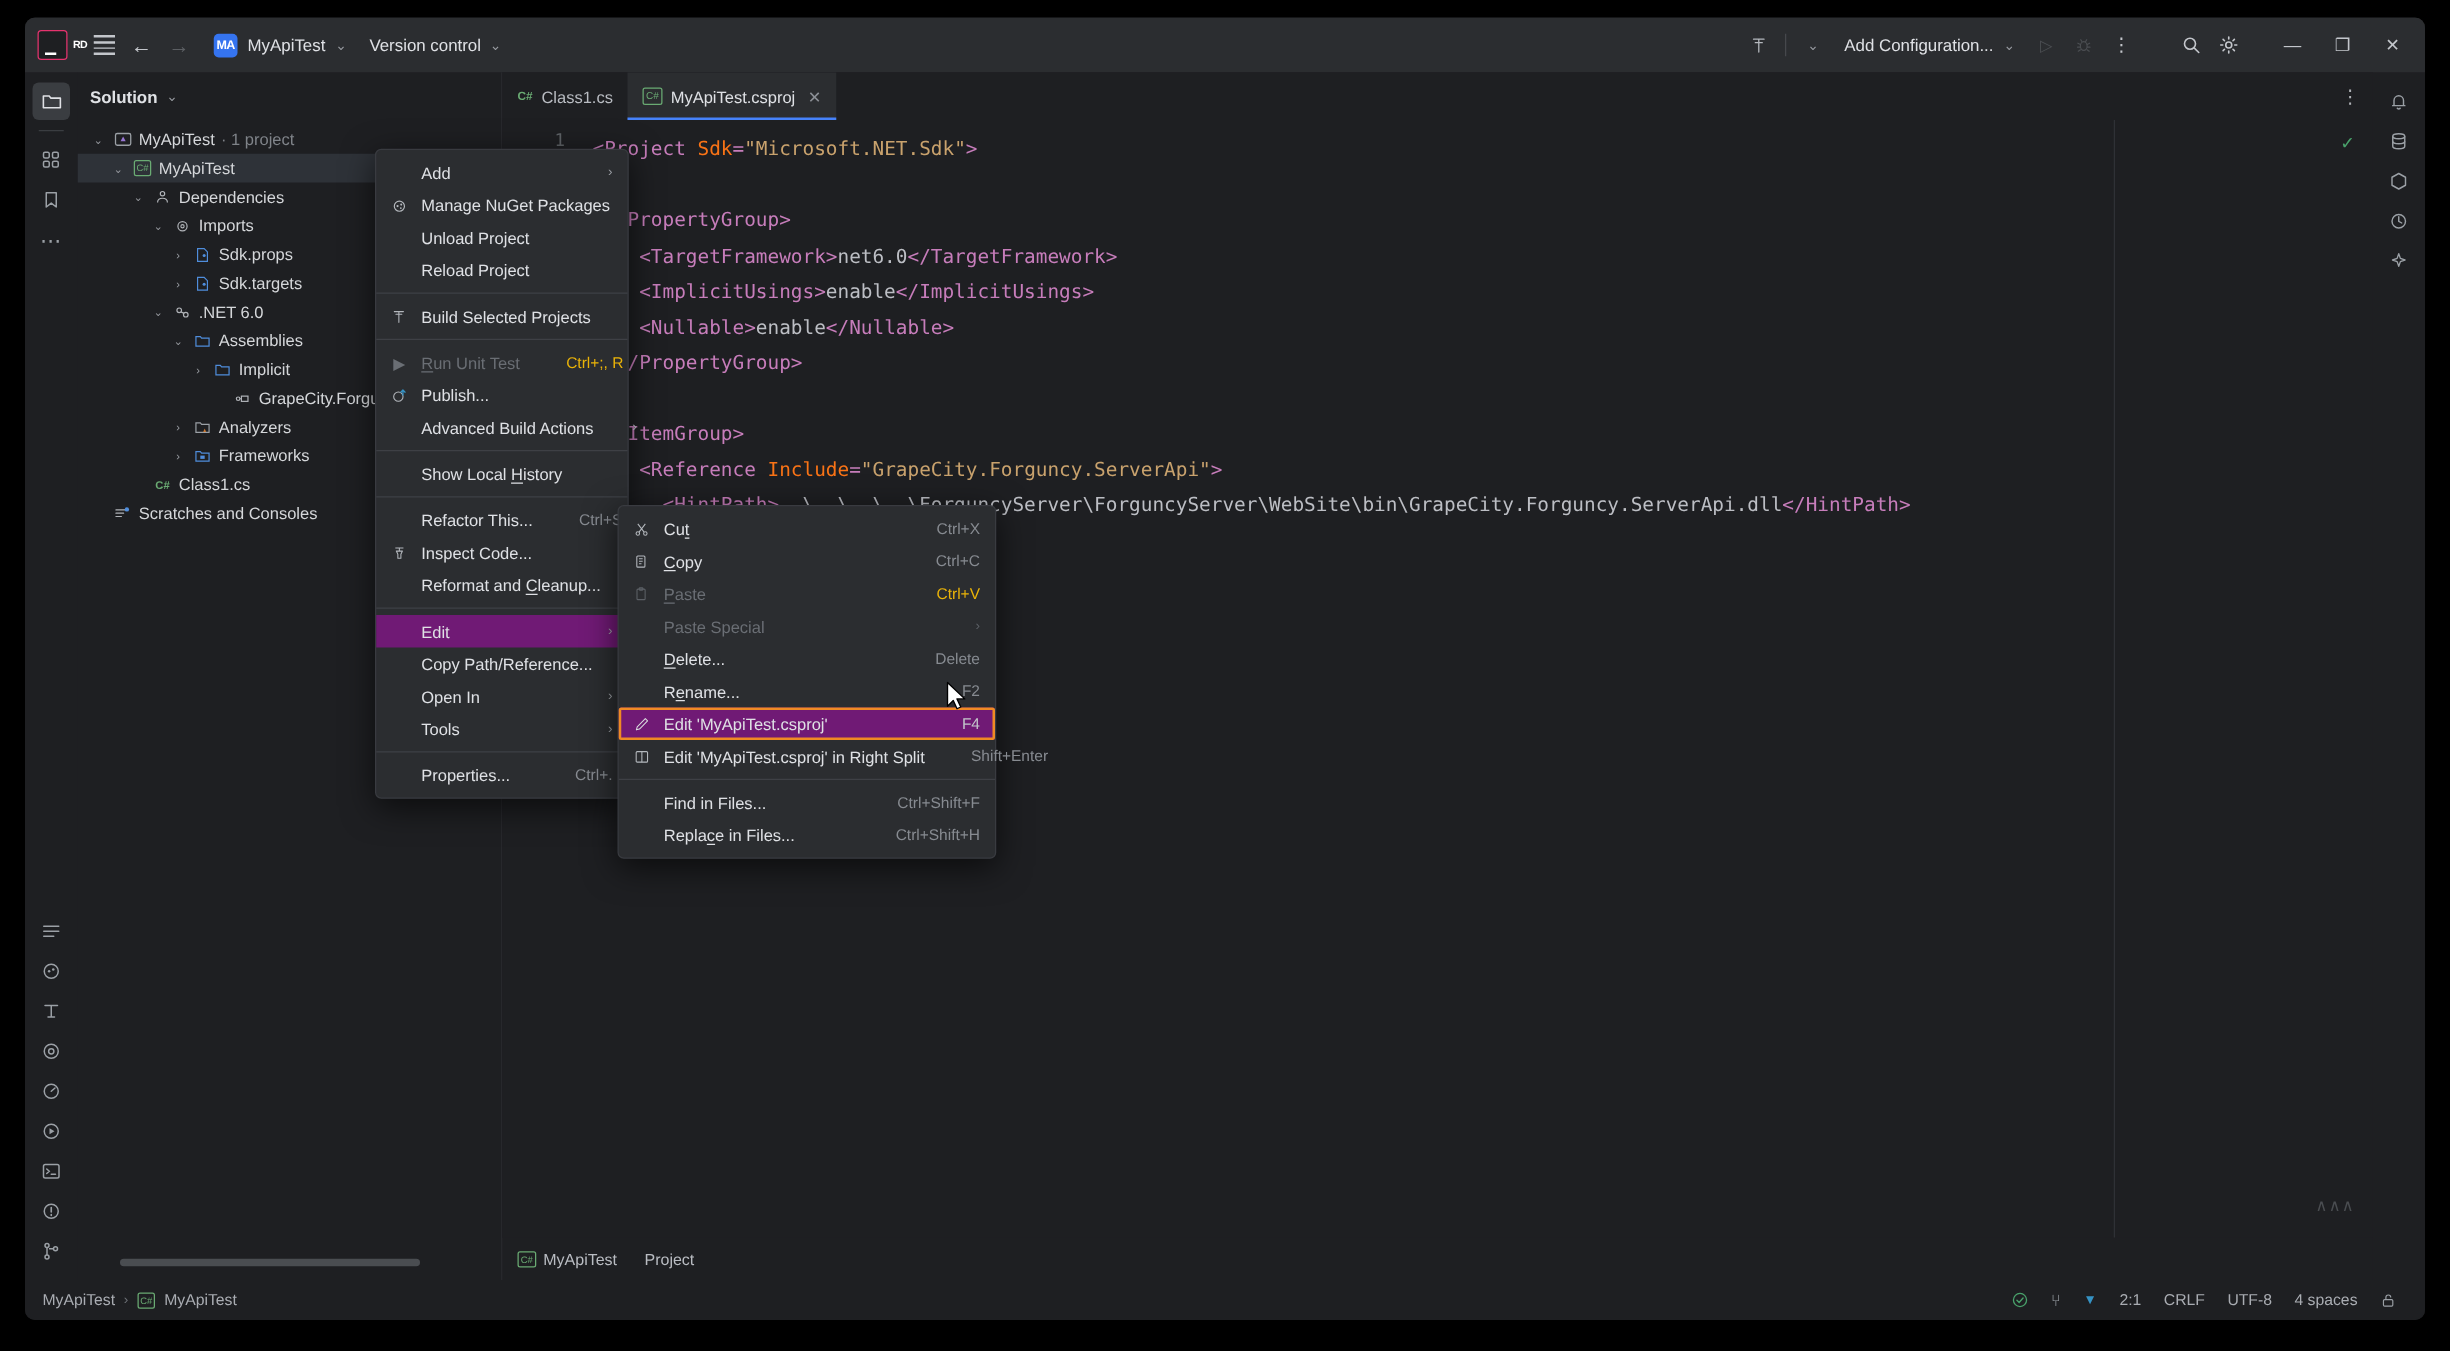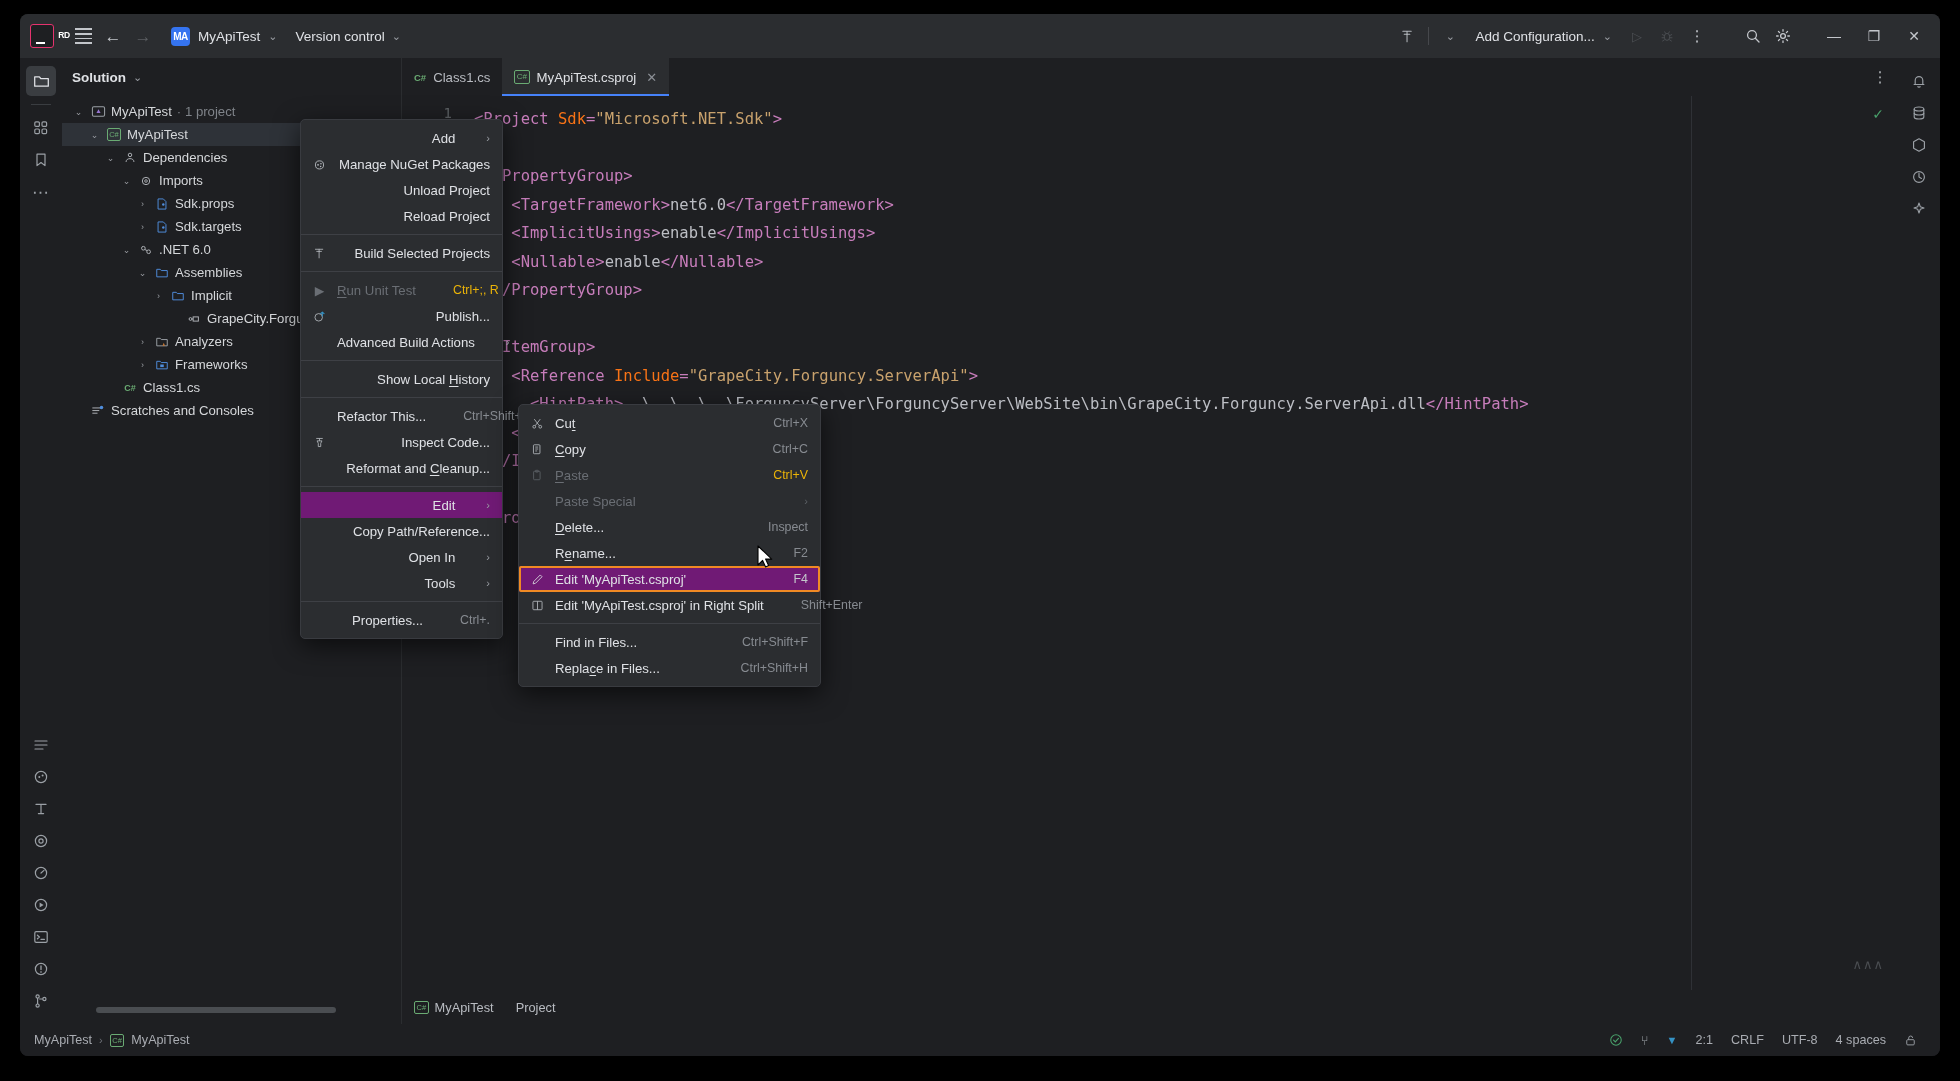--- a/index.html
+++ b/index.html
@@ -185,22 +185,22 @@
   .mi.disabled { color:#6a6e74; }
   .mi .mico { width:17px; flex:0 0 17px; display:flex; align-items:center; justify-content:center;
               font-size:12.5px; color:#b4b8bd; }
   .mi .mlabel { flex:1 1 auto; }
   .mi .mkey { color:#878b91; font-size:12.4px; padding-left:28px; }
   .mi.disabled .mkey { color:#eab308; }
   .mi .marrow { color:#9a9da3; font-size:11px; padding-left:22px; }
   .msep { height:1px; background:#3e4045; margin: 5px 0; }
   .mi u { text-decoration: underline; text-underline-offset: 2px; }
 
-  .menu1 { left:280px; top:105px; width:203px;text-align:right; }
-  .menu2 { left:498px; top:390px; width:303px; }
+  .menu1 { left:280px; top:105px; width:203px; }
+  .menu2 { left:474px; top:390px; width:303px; }
   .mi.outlined {
     outline: 2px solid #f08a24; outline-offset:-2px; border-radius:2px;
   }
 
   
   .cursor {
     position:absolute; left:737px; top:531px; z-index:90;
     width:0;height:0;
     pointer-events:none;
   }
@@ -821,21 +821,21 @@
 
     <div class="mi disabled">
       <span class="mico"></span>
       <span class="mlabel">Paste Special</span>
       <span class="marrow" style="color:#5c6066;">›</span>
     </div>
 
     <div class="mi">
       <span class="mico"></span>
       <span class="mlabel"><u>D</u>elete...</span>
-      <span class="mkey">Inspect</span>
+      <span class="mkey">Delete</span>
     </div>
 
     <div class="mi">
       <span class="mico"></span>
       <span class="mlabel">R<u>e</u>name...</span>
       <span class="mkey">F2</span>
     </div>
 
     <div class="mi sel outlined">
       <span class="mico">

